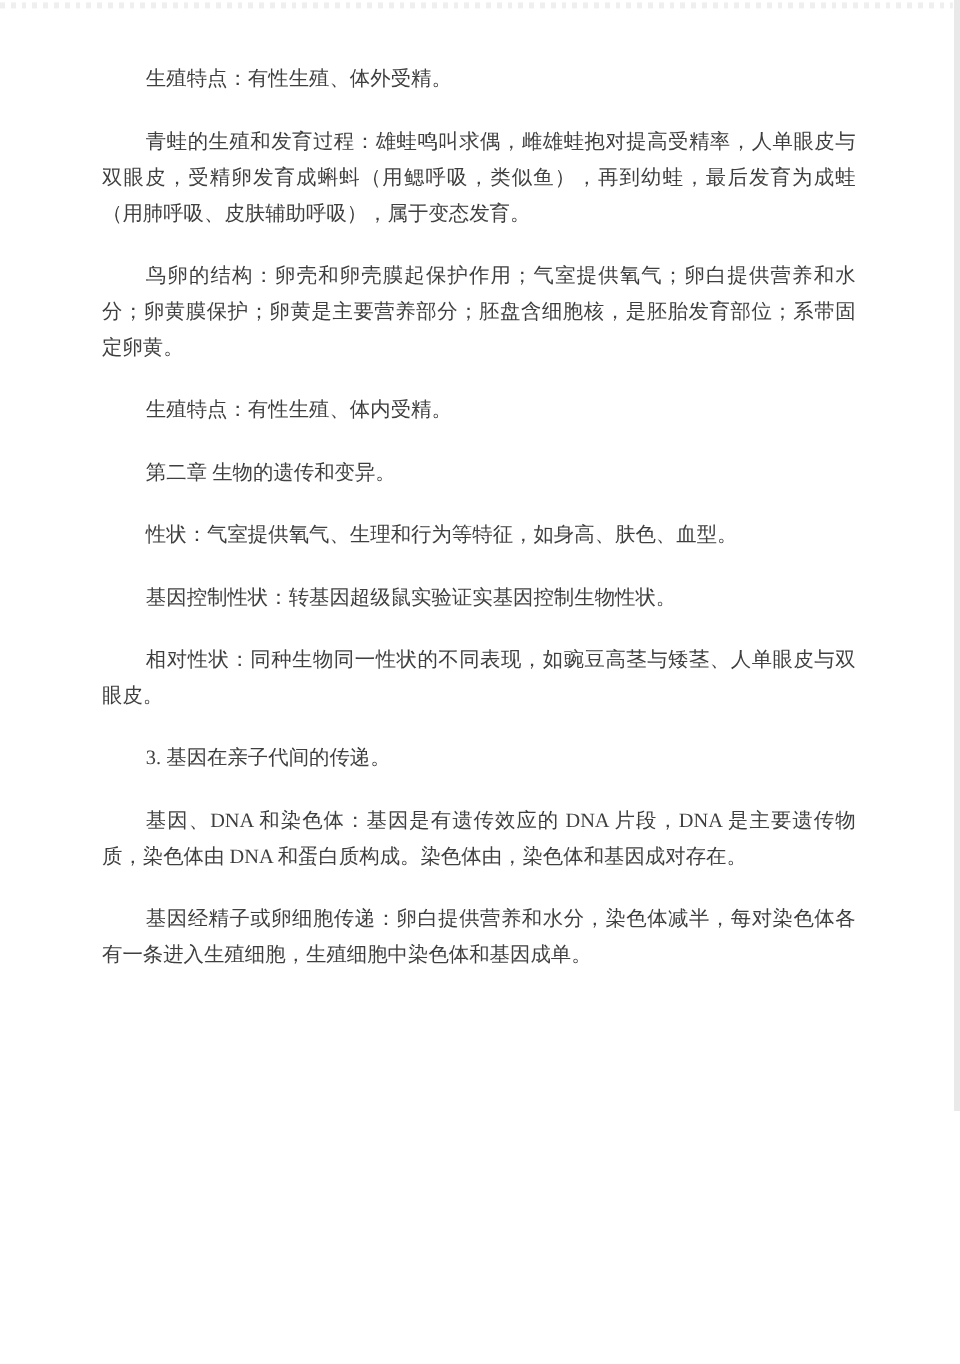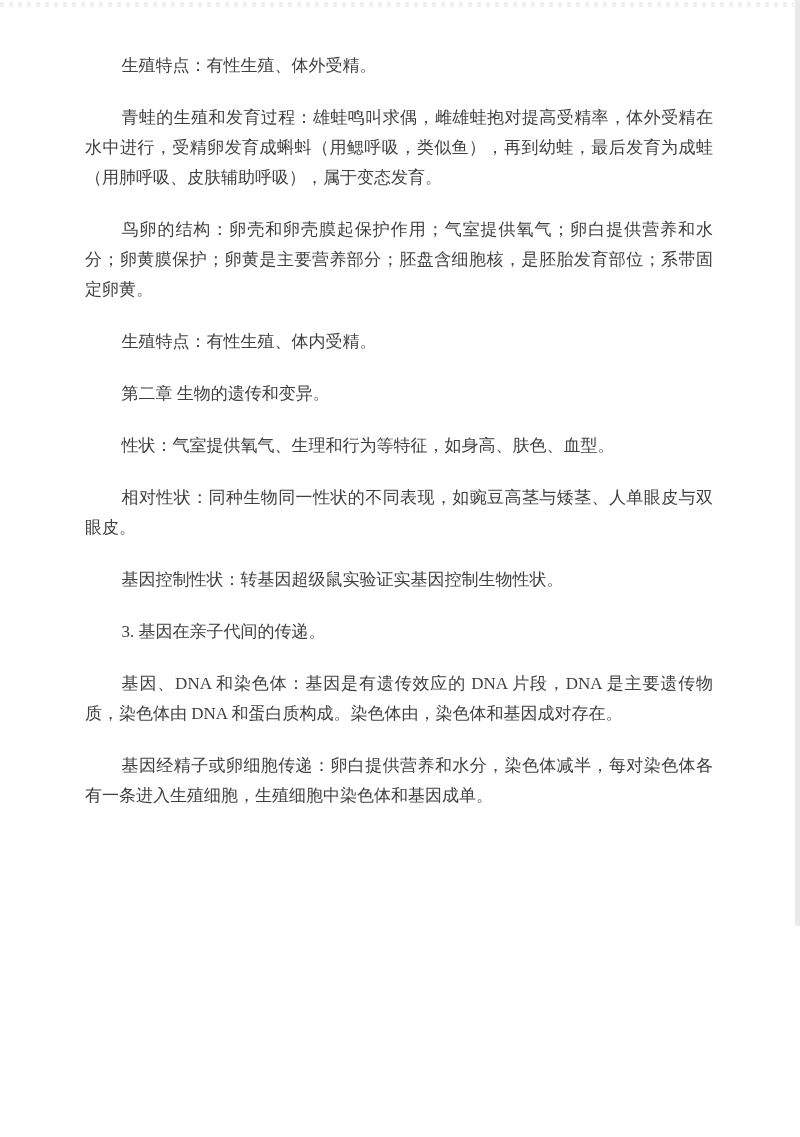--- a/index.html
+++ b/index.html
@@ -73,27 +73,27 @@
 </head>
 <body>
 
 <div class="page">
 
   <div class="top-perforation"></div>
   <div class="right-edge-strip"></div>
 
   <div class="content">
     <p>生殖特点：有性生殖、体外受精。</p>
-    <p>青蛙的生殖和发育过程：雄蛙鸣叫求偶，雌雄蛙抱对提高受精率，体外受精在水中进行，受精卵发育成蝌蚪（用鳃呼吸，类似鱼），再到幼蛙，最后发育为成蛙（用肺呼吸、皮肤辅助呼吸），属于变态发育。</p>
+    <p>青蛙的生殖和发育过程：雄蛙鸣叫求偶，雌雄蛙抱对提高受精率，人单眼皮与双眼皮，受精卵发育成蝌蚪（用鳃呼吸，类似鱼），再到幼蛙，最后发育为成蛙（用肺呼吸、皮肤辅助呼吸），属于变态发育。</p>
     <p>鸟卵的结构：卵壳和卵壳膜起保护作用；气室提供氧气；卵白提供营养和水分；卵黄膜保护；卵黄是主要营养部分；胚盘含细胞核，是胚胎发育部位；系带固定卵黄。</p>
     <p>生殖特点：有性生殖、体内受精。</p>
     <p>第二章 生物的遗传和变异。</p>
     <p>性状：气室提供氧气、生理和行为等特征，如身高、肤色、血型。</p>
+    <p>基因控制性状：转基因超级鼠实验证实基因控制生物性状。</p>
     <p>相对性状：同种生物同一性状的不同表现，如豌豆高茎与矮茎、人单眼皮与双眼皮。</p>
-    <p>基因控制性状：转基因超级鼠实验证实基因控制生物性状。</p>
     <p>3. 基因在亲子代间的传递。</p>
     <p>基因、DNA 和染色体：基因是有遗传效应的 DNA 片段，DNA 是主要遗传物质，染色体由 DNA 和蛋白质构成。染色体由，染色体和基因成对存在。</p>
     <p>基因经精子或卵细胞传递：卵白提供营养和水分，染色体减半，每对染色体各有一条进入生殖细胞，生殖细胞中染色体和基因成单。</p>
   </div>
 
   <div class="watermark">vv99.net</div>
 
   <div class="page-separator"></div>
 
 </div>

